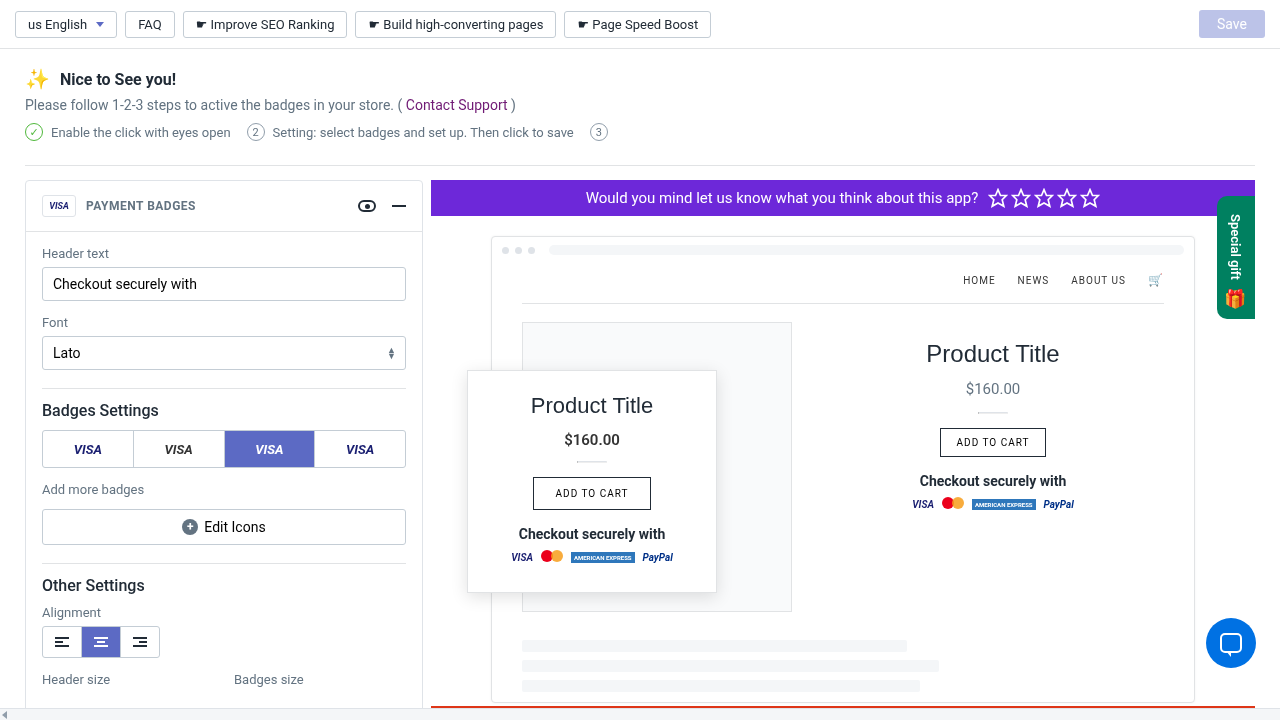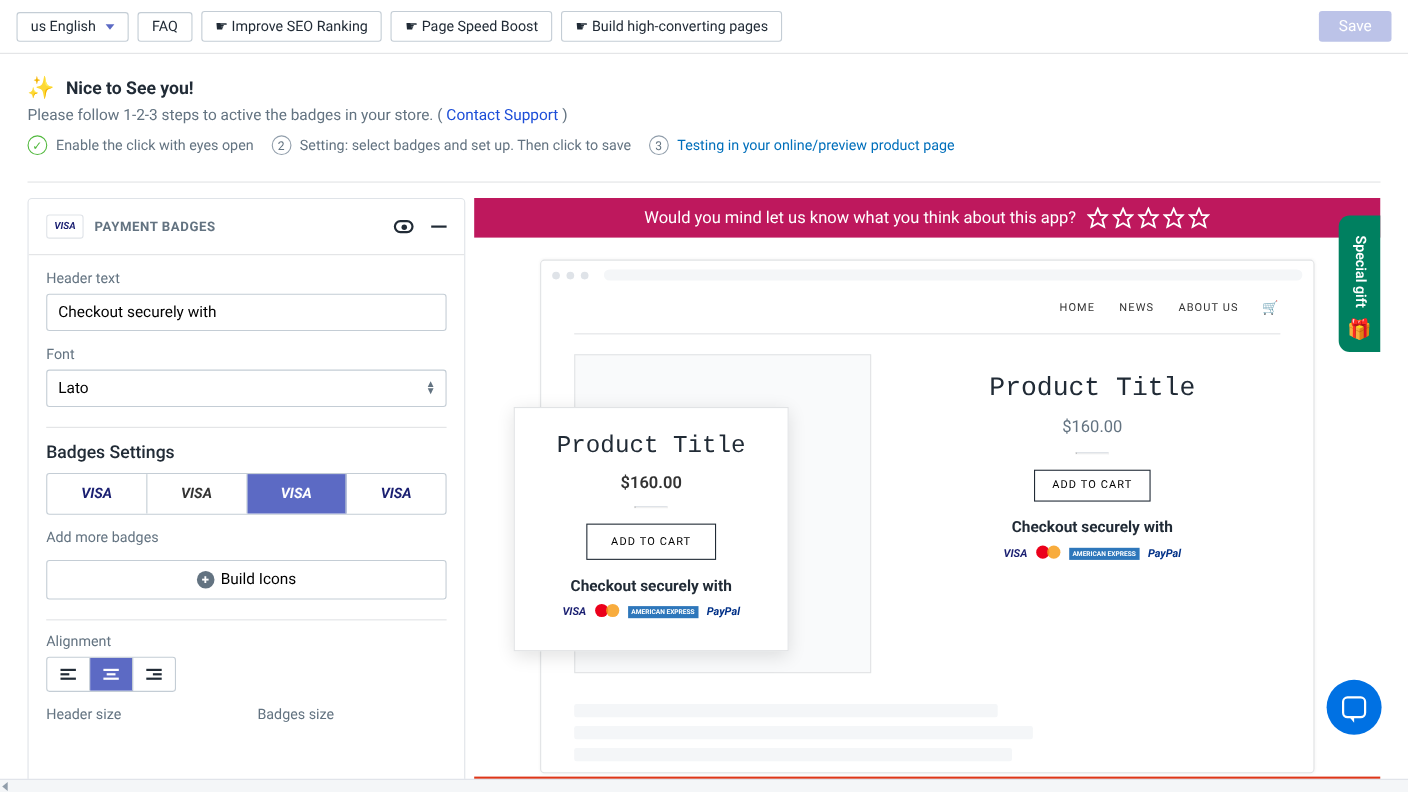--- a/index.html
+++ b/index.html
@@ -7,21 +7,21 @@
 .topbar{display:flex;align-items:center;padding:10px 15px;border-bottom:1px solid #e1e3e5;gap:8px}
 .top-btn{border:1px solid #c4cdd5;background:#fff;padding:5px 12px;border-radius:3px;cursor:pointer;font-size:13px;display:flex;align-items:center;gap:5px;color:#212b36}
 .lang-btn::after{content:"";width:0;height:0;border-left:4px solid transparent;border-right:4px solid transparent;border-top:5px solid #5c6ac4;margin-left:4px}
 .spacer{flex:1}
 .save-btn{background:#bcc3e8;color:#fff;border:none;padding:6px 18px;border-radius:3px;font-size:14px}
 .intro{padding:18px 25px 12px}
 .intro-head{display:flex;align-items:center;gap:10px;margin-bottom:6px}
 .sparkle{font-size:20px}
 .intro-title{font-weight:700;font-size:16px}
 .intro-sub{color:#637381;margin-bottom:10px}
-.intro-sub a{color:#1d4ed8;text-decoration:none}
+.intro-sub a{color:#701a75;text-decoration:none}
 .steps{display:flex;align-items:center;gap:16px;color:#637381;font-size:13px}
 .step{display:flex;align-items:center;gap:8px}
 .step-icon{width:18px;height:18px;border:1px solid #919eab;border-radius:50%;display:flex;align-items:center;justify-content:center;font-size:11px}
 .step-check{border-color:#50b83c;color:#50b83c}
 .step3 a{color:#006fbb;text-decoration:none}
 .divider{border:none;border-top:1px solid #e1e3e5;margin:12px 25px 0}
 .main{display:flex;padding:14px 25px 0;gap:8px;height:calc(720px - 170px);overflow:hidden}
 .sidebar{width:398px;border:1px solid #dfe3e8;border-radius:4px;background:#fff;overflow-y:auto}
 .card-head{display:flex;align-items:center;padding:14px 16px;border-bottom:1px solid #e1e3e5;gap:10px}
 .visa-logo{width:34px;height:22px;border:1px solid #dfe3e8;border-radius:3px;display:flex;align-items:center;justify-content:center;font-size:9px;font-weight:700;color:#1a1f71;font-style:italic}
@@ -50,38 +50,38 @@
 .plus-circle{width:16px;height:16px;border-radius:50%;background:#637381;color:#fff;display:flex;align-items:center;justify-content:center;font-size:12px;font-weight:700;line-height:1}
 .align-row{display:flex;border:1px solid #c4cdd5;border-radius:3px;overflow:hidden;width:118px}
 .align-opt{flex:1;height:30px;display:flex;align-items:center;justify-content:center;cursor:pointer;border-right:1px solid #c4cdd5}
 .align-opt:last-child{border-right:none}
 .align-opt.active{background:#5c6ac4;color:#fff}
 .align-icon{width:14px;height:10px;display:flex;flex-direction:column;gap:2px}
 .align-icon span{height:2px;background:currentColor}
 .two-col{display:flex;gap:20px;margin-top:14px}
 .two-col>div{flex:1}
 .preview{flex:1;position:relative;overflow:hidden}
-.rating-bar{background:#be185d;color:#fff;padding:8px 20px;display:flex;align-items:center;justify-content:center;gap:10px;font-size:15px}
+.rating-bar{background:#6d28d9;color:#fff;padding:8px 20px;display:flex;align-items:center;justify-content:center;gap:10px;font-size:15px}
 .stars{display:flex;gap:3px}
 .star{width:20px;height:20px;color:#fff}
 .gift-tab{position:absolute;right:0;top:16px;background:#008060;color:#fff;writing-mode:vertical-rl;padding:18px 8px 10px;border-radius:10px 0 0 10px;font-size:13px;font-weight:600;display:flex;align-items:center;gap:8px;z-index:5}
 .gift-ico{writing-mode:initial;font-size:18px}
 .browser{background:#fff;border:1px solid #e1e3e5;border-radius:4px;margin:20px 60px 0;box-shadow:0 0 3px rgba(0,0,0,0.05)}
 .browser-top{display:flex;align-items:center;padding:8px 10px;gap:6px}
 .dot{width:7px;height:7px;border-radius:50%;background:#dfe3e8}
 .url-bar{flex:1;height:10px;background:#f4f6f8;border-radius:5px;margin-left:8px}
 .store-nav{display:flex;justify-content:flex-end;align-items:center;gap:22px;padding:10px 30px;font-size:10px;letter-spacing:1px;color:#333}
 .cart-ico{font-size:12px}
 .crumb{padding:4px 30px;font-size:10px;letter-spacing:1px;color:#555}
 .crumb-line{border:none;border-top:1px solid #e1e3e5;margin:6px 30px 0}
 .product-area{display:flex;padding:18px 30px;gap:30px;align-items:flex-start}
 .prod-img{width:270px;height:290px;background:#f9fafb;border:1px solid #e1e3e5;display:flex;align-items:center;justify-content:center}
 .backpack{width:120px;height:140px}
 .prod-info{flex:1;text-align:center;padding-top:18px}
-.prod-title{font-family:Liberation Mono, monospace;font-size:24px;margin-bottom:12px}
+.prod-title{font-family:Liberation Sans, sans-serif;font-size:24px;margin-bottom:12px}
 .prod-price{color:#637381;font-size:15px;margin-bottom:14px}
 .price-line{width:30px;border-top:1px solid #dfe3e8;margin:0 auto 14px}
 .addcart{border:1px solid #212b36;background:#fff;padding:8px 16px;font-size:10px;letter-spacing:1px;cursor:pointer}
 .checkout-txt{font-weight:700;margin-top:16px;margin-bottom:8px}
 .pay-icons{display:flex;justify-content:center;gap:8px;align-items:center}
 .pi{font-size:10px;font-weight:700;font-style:italic}
 .pi.visa{color:#1a1f71}
 .pi.mc{width:22px;height:14px;position:relative}
 .pi.mc::before{content:"";position:absolute;width:12px;height:12px;border-radius:50%;background:#eb001b;left:0}
 .pi.mc::after{content:"";position:absolute;width:12px;height:12px;border-radius:50%;background:#f79e1b;right:0;opacity:0.85}
@@ -98,22 +98,22 @@
 .bottom-scroll{position:absolute;bottom:0;left:0;right:0;height:12px;background:#f4f6f8;border-top:1px solid #dfe3e8}
 .bottom-scroll::before{content:"";position:absolute;left:2px;top:2px;width:0;height:0;border-top:4px solid transparent;border-bottom:4px solid transparent;border-right:5px solid #919eab}
 </style>
 </head>
 <body>
 
 <div class="topbar">
   <button class="top-btn lang-btn">us English</button>
   <button class="top-btn">FAQ</button>
   <button class="top-btn">☛ Improve SEO Ranking</button>
+  <button class="top-btn">☛ Build high-converting pages</button>
   <button class="top-btn">☛ Page Speed Boost</button>
-  <button class="top-btn">☛ Build high-converting pages</button>
   <div class="spacer"></div>
   <button class="save-btn">Save</button>
 </div>
 
 <div class="intro">
   <div class="intro-head">
     <span class="sparkle">✨</span>
     <span class="intro-title">Nice to See you!</span>
   </div>
   <div class="intro-sub">
@@ -123,21 +123,20 @@
     <div class="step">
       <span class="step-icon step-check">✓</span>
       <span>Enable the click with eyes open</span>
     </div>
     <div class="step">
       <span class="step-icon">2</span>
       <span>Setting: select badges and set up. Then click to save</span>
     </div>
     <div class="step step3">
       <span class="step-icon">3</span>
-      <a href="#">Testing in your online/preview product page</a>
     </div>
   </div>
 </div>
 <hr class="divider">
 
 <div class="main">
   <div class="sidebar">
     <div class="card-head">
       <div class="visa-logo">VISA</div>
       <span class="card-title">PAYMENT BADGES</span>
@@ -170,26 +169,27 @@
         <div class="badge-opt active">
             <span class="visa-m white">VISA</span>
           </div>
         <div class="badge-opt">
             <span class="visa-m">VISA</span>
           </div>
       </div>
       <div class="add-more">Add more badges</div>
       <button class="edit-btn">
         <span class="plus-circle">+</span>
-        <span>Build Icons</span>
+        <span>Edit Icons</span>
       </button>
     </div>
 
     <div class="section" style="padding-top:0">
       <hr class="hr">
+      <div class="section-title">Other Settings</div>
       <label class="field-label">Alignment</label>
       <div class="align-row">
         <div class="align-opt">
             <div class="align-icon">
               <span style="width:100%"></span>
               <span style="width:60%"></span>
               <span style="width:100%"></span>
             </div>
           </div>
         <div class="align-opt active">

